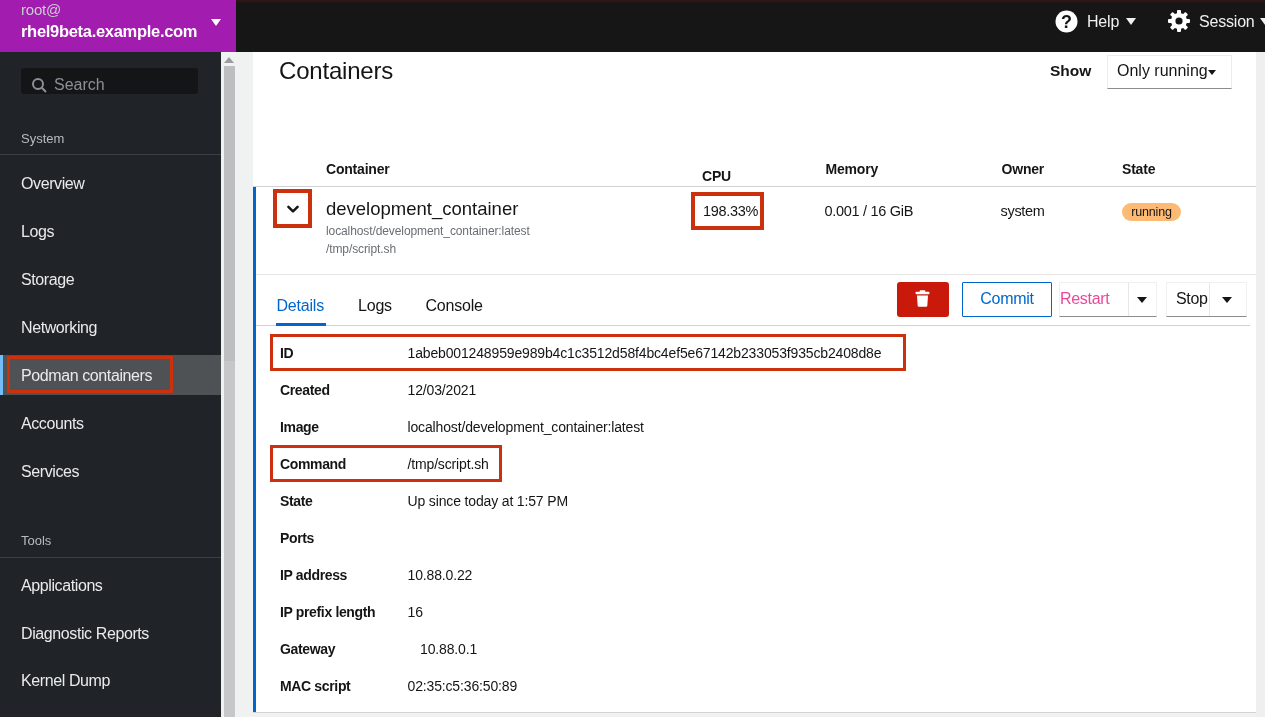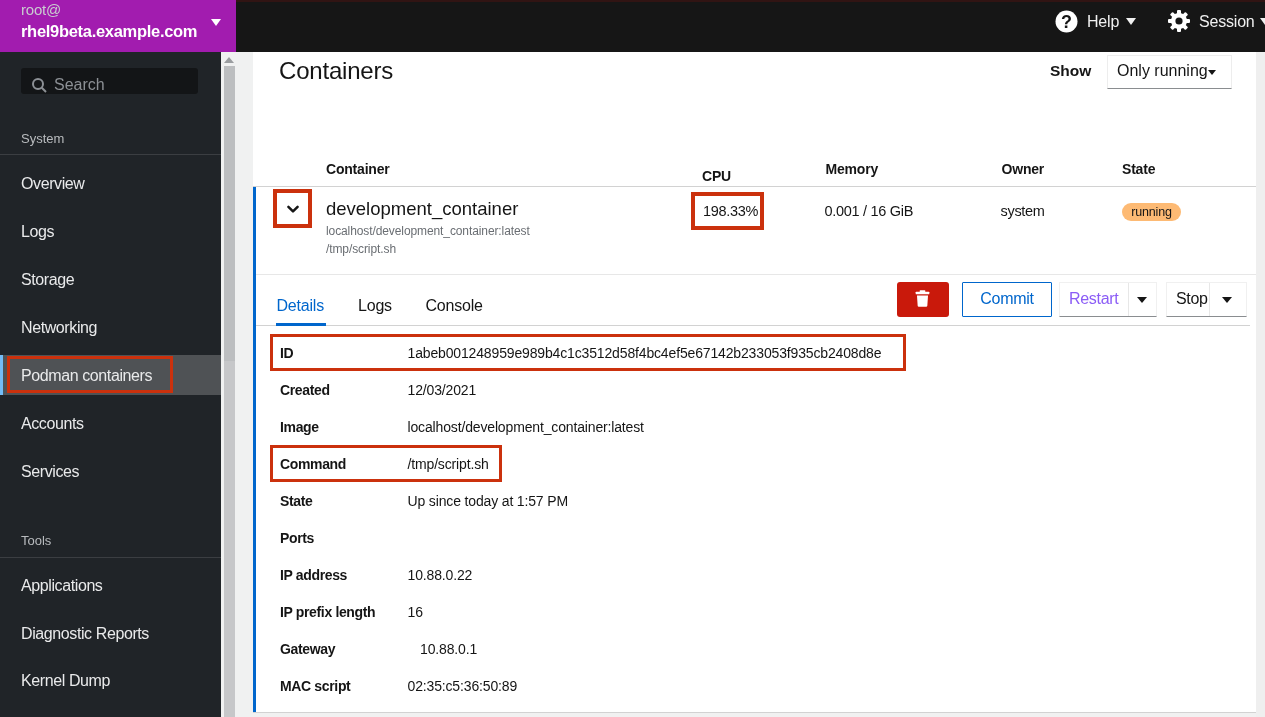--- a/index.html
+++ b/index.html
@@ -186,21 +186,21 @@
       <svg style="position:absolute; left:17.5px; top:8.5px;" width="15" height="17" viewBox="0 0 14 16">
         <g fill="#fff">
           <rect x="4.4" y="0.3" width="5.2" height="2" rx="0.4"></rect>
           <rect x="0.6" y="1.7" width="12.8" height="2.3" rx="0.5"></rect>
           <path d="M1.8 5.2 h10.4 l-0.65 9.6 a1.1 1.1 0 0 1 -1.1 1 h-6.9 a1.1 1.1 0 0 1 -1.1 -1 z"></path>
         </g>
       </svg>
     </div>
     <div class="abs btn-txt" id="btn-commit">Commit</div>
     <div class="abs split-btn" id="btn-restart">
-      <div class="btn-txt" style="position:absolute; left:9px; top:7px; color:#8b5cf6;">Restart</div>
+      <div class="btn-txt" style="position:absolute; left:0; top:7px; color:#ec4899;">Restart</div>
       <div class="split-div" style="left:68px;"></div>
       <div class="btn-caret" style="left:77px;"></div>
     </div>
     <div class="abs split-btn" id="btn-stop">
       <div class="btn-txt" style="position:absolute; left:9px; top:7px; color:#151515;">Stop</div>
       <div class="split-div" style="left:42px;"></div>
       <div class="btn-caret" style="left:55px;"></div>
     </div>
 
     <div class="abs dl-label" style="left:27px; top:293px;">ID</div>

